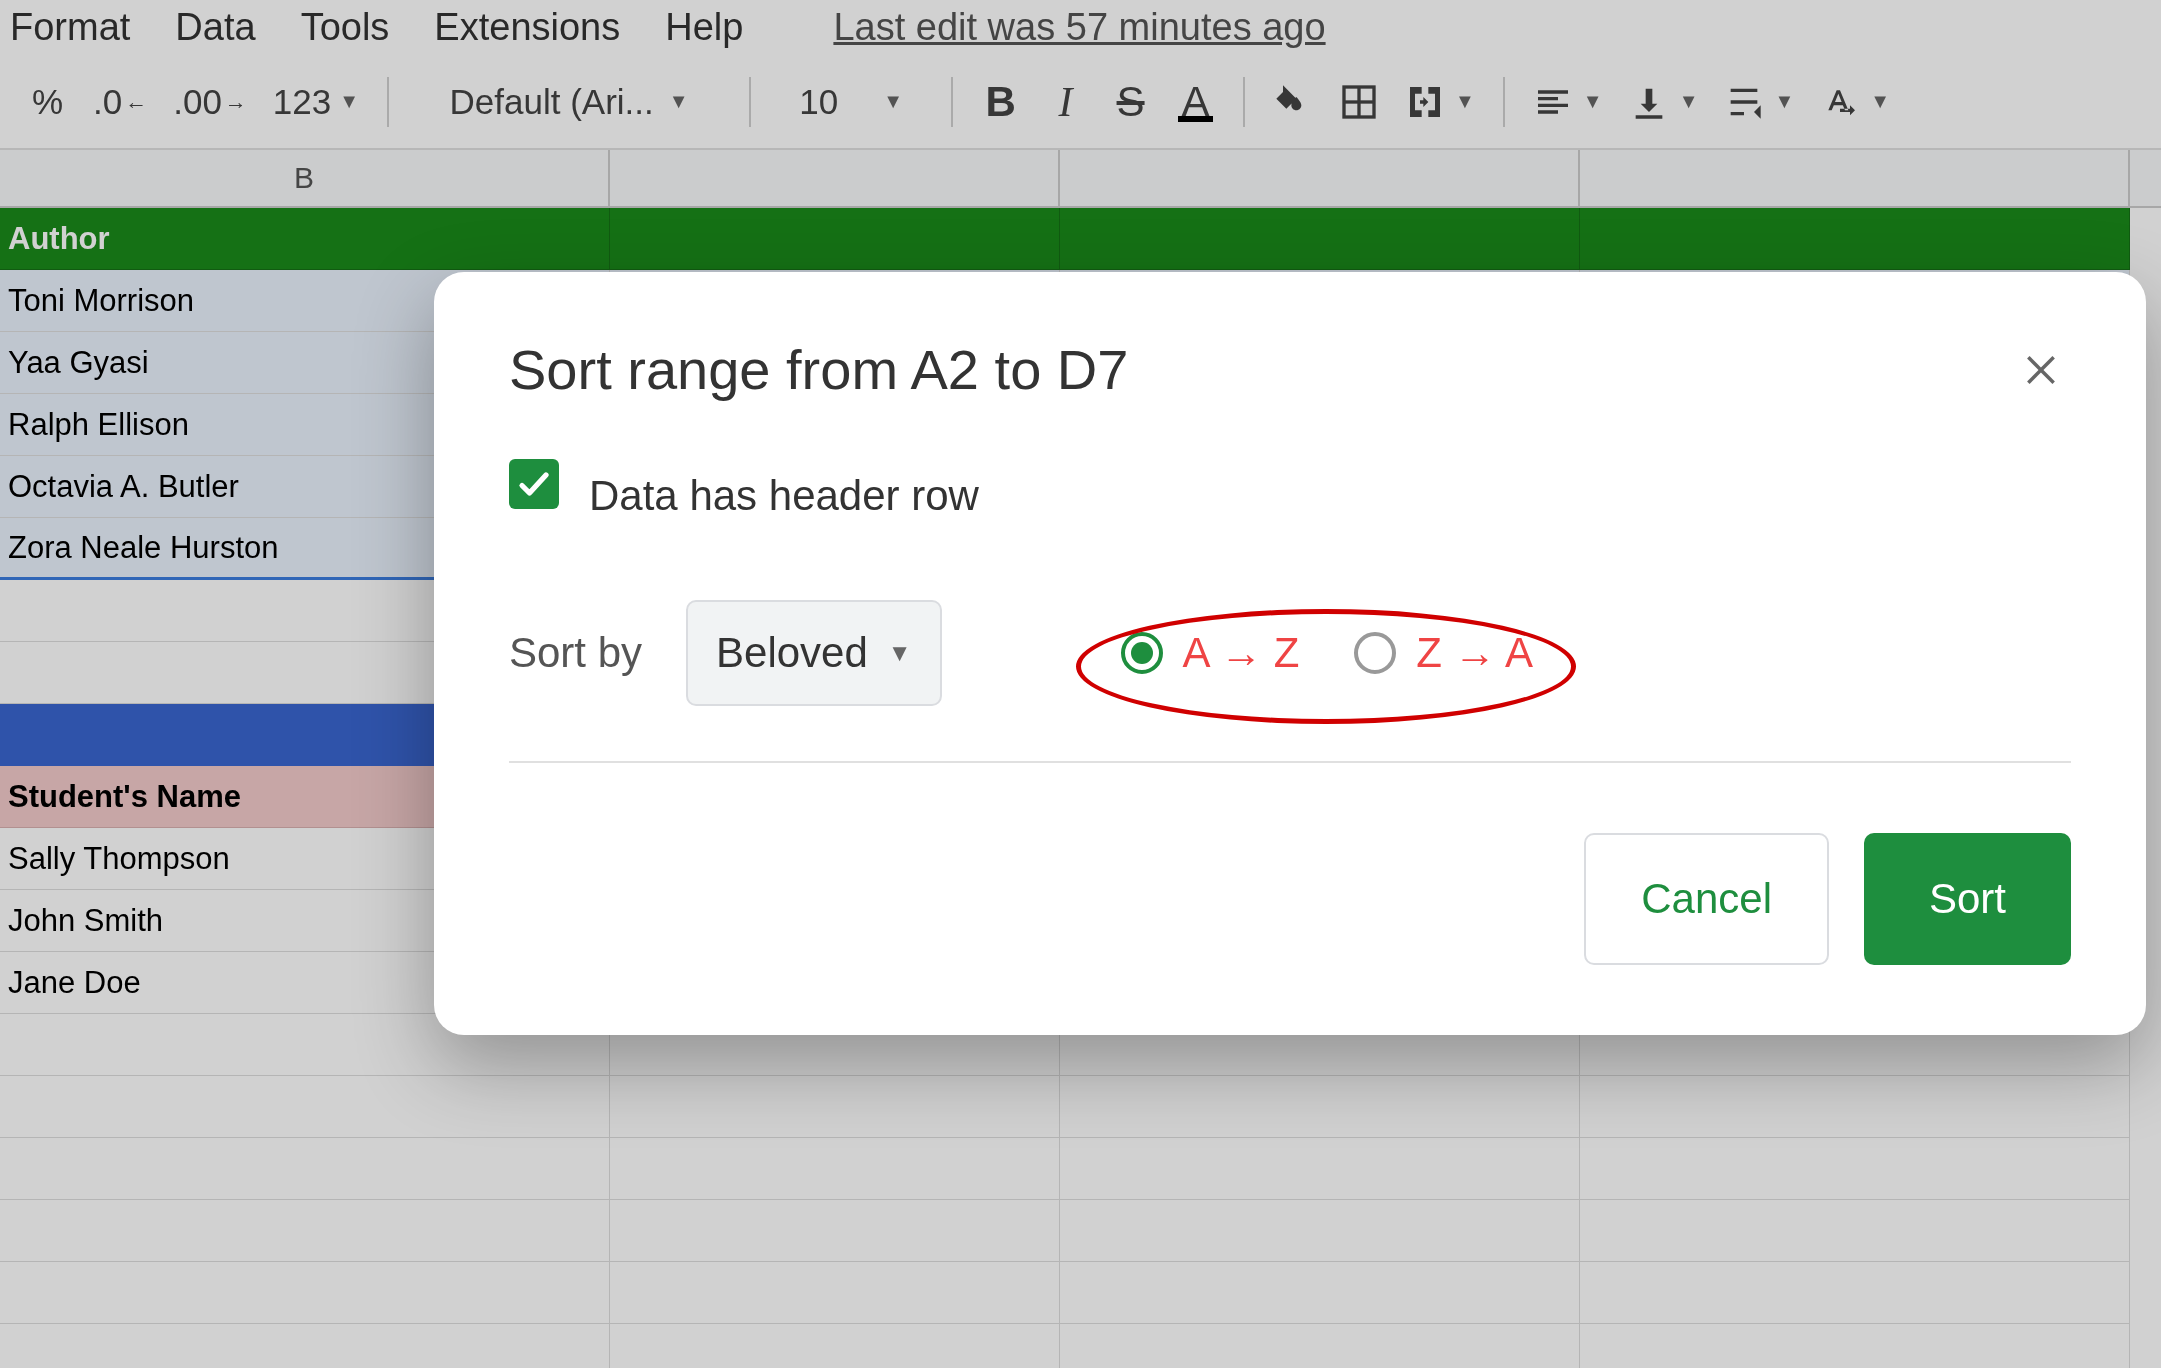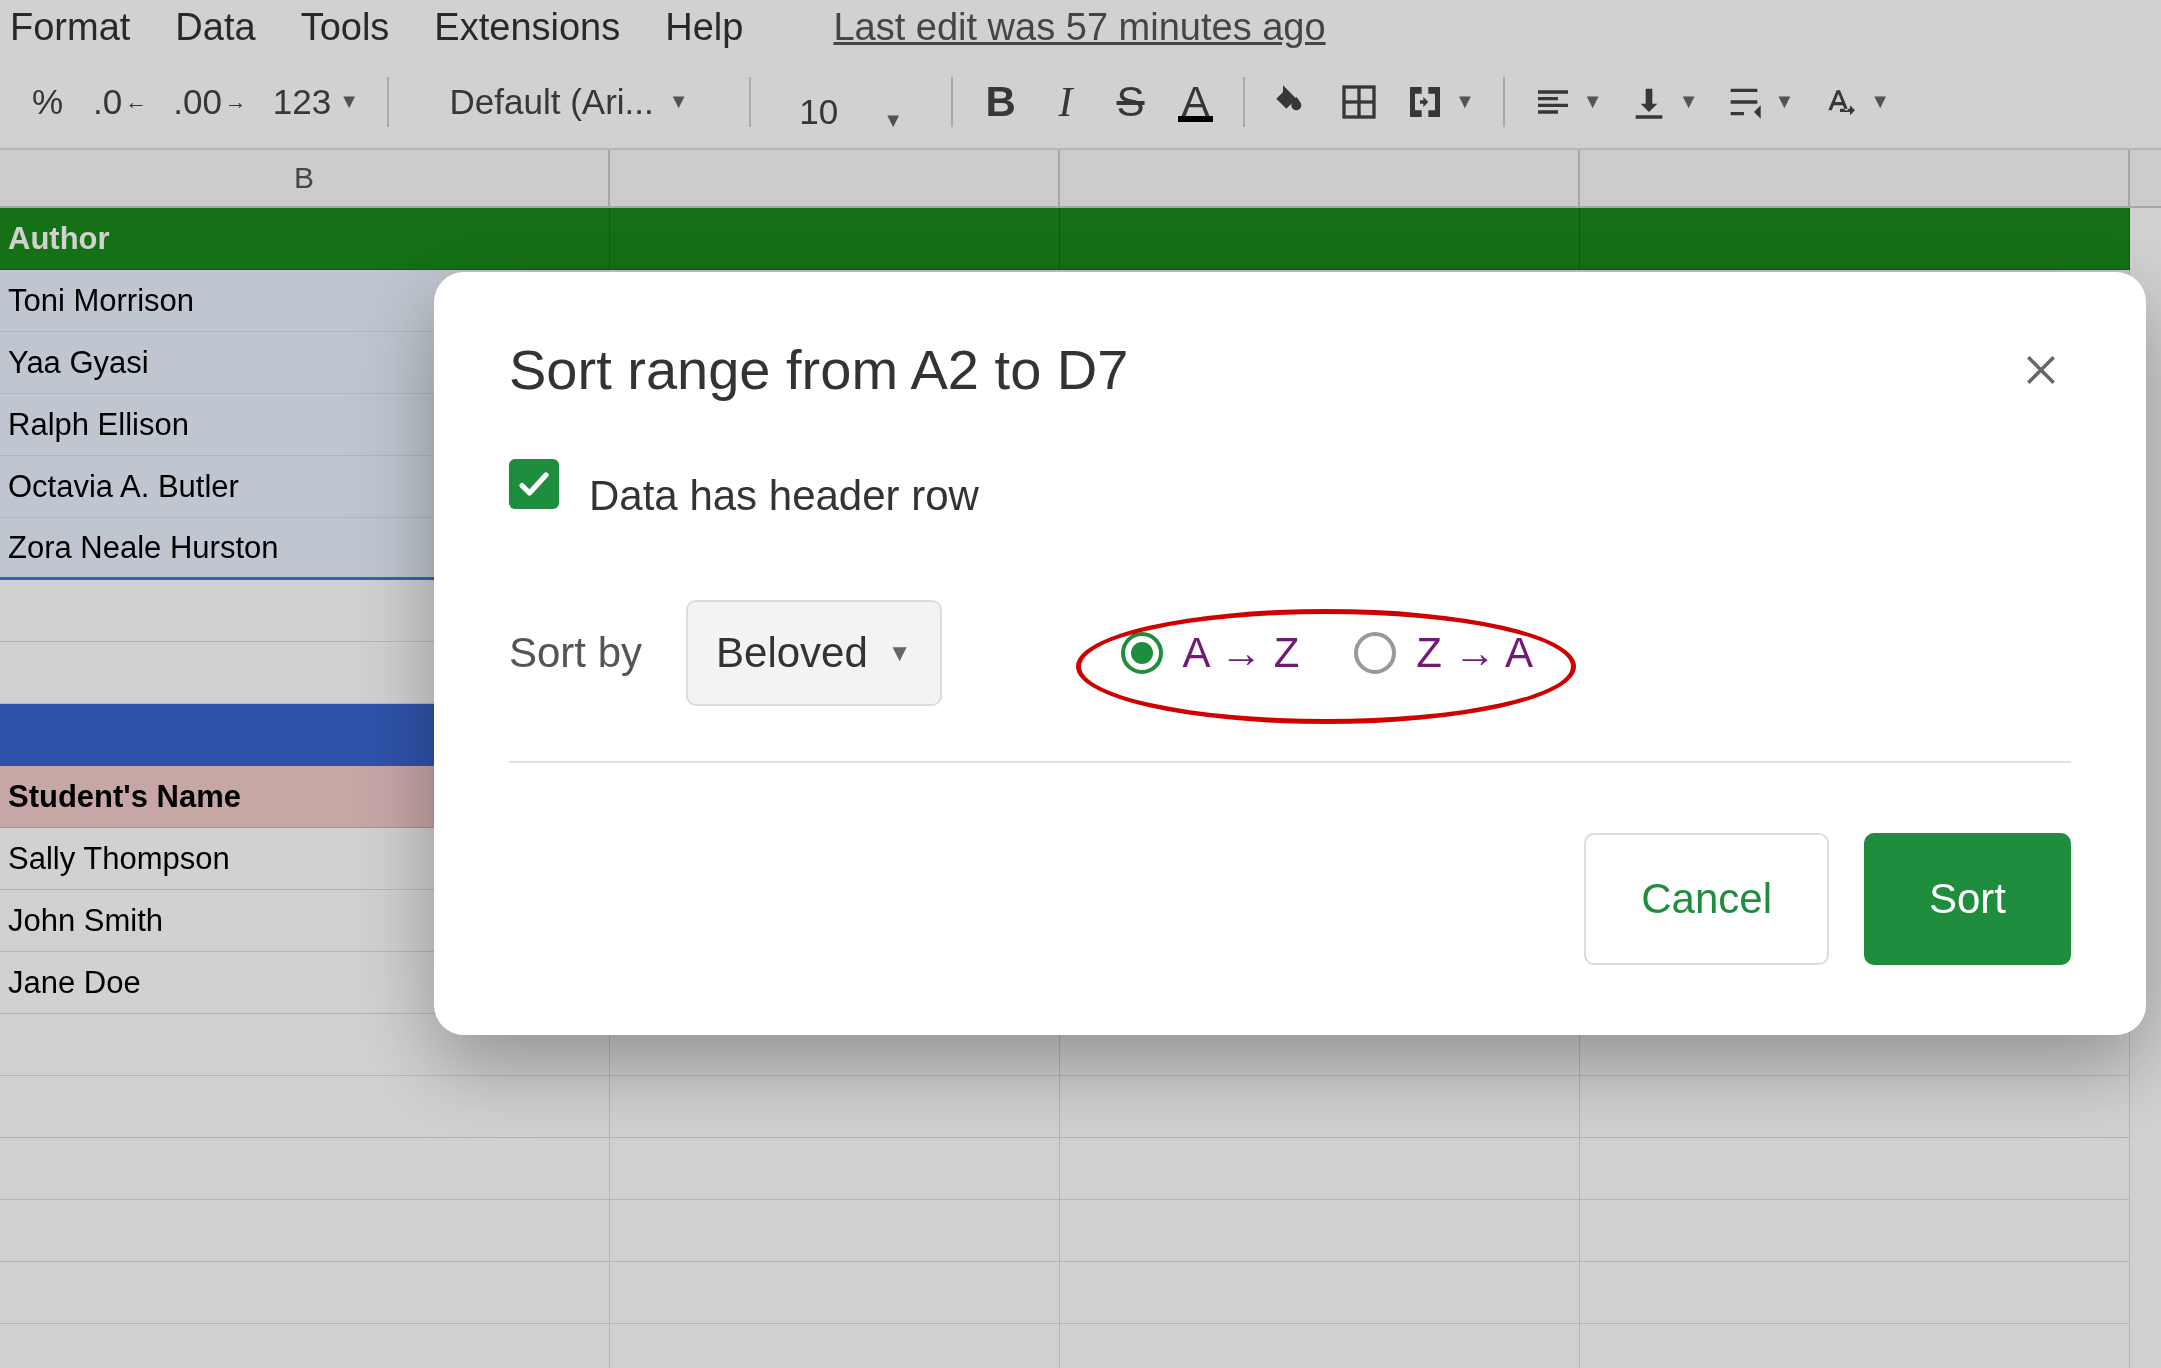--- a/index.html
+++ b/index.html
@@ -63,21 +63,21 @@
     .toolbar .font-select {
       font-size: 35px;
       display: flex;
       align-items: center;
       gap: 15px;
       width: 320px;
       padding: 0 16px;
     }
     .toolbar .font-size-select {
       display: flex;
-      align-items: flex-end;
+      align-items: center;
       gap: 45px;
       width: 160px;
       justify-content: center;
       font-size: 35px;
     }
     .toolbar .dd-caret { font-size: 20px; color: #666; }
     .toolbar svg { display: block; }
     .toolbar .underline-color {
       position: relative;
     }
@@ -221,21 +221,21 @@
       align-items: center;
       gap: 55px;
       margin-left: 135px;
       position: relative;
     }
     .radio-opt {
       display: flex;
       align-items: center;
       gap: 20px;
       font-size: 42px;
-      color: #701a75;
+      color: #ef4444;
     }
     .radio {
       width: 42px;
       height: 42px;
       border: 4px solid #999;
       border-radius: 50%;
       display: flex;
       align-items: center;
       justify-content: center;
     }

